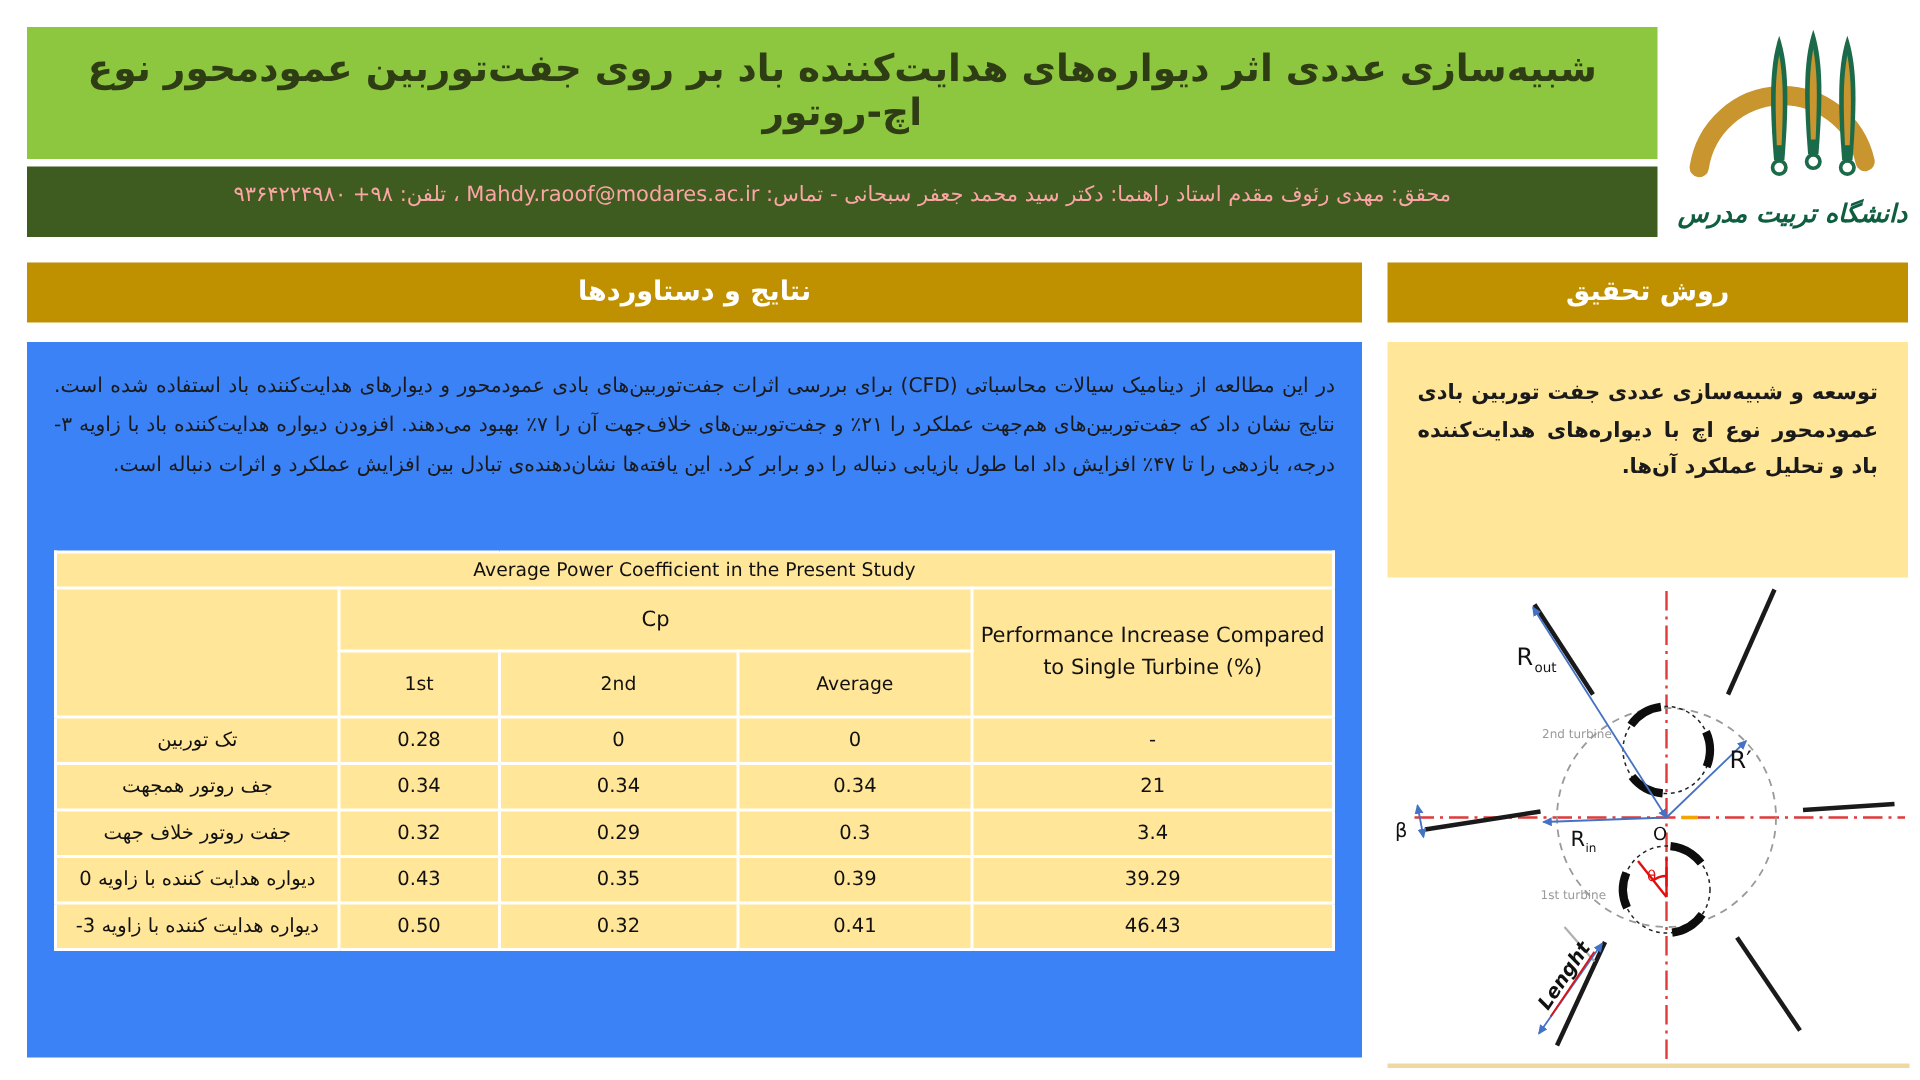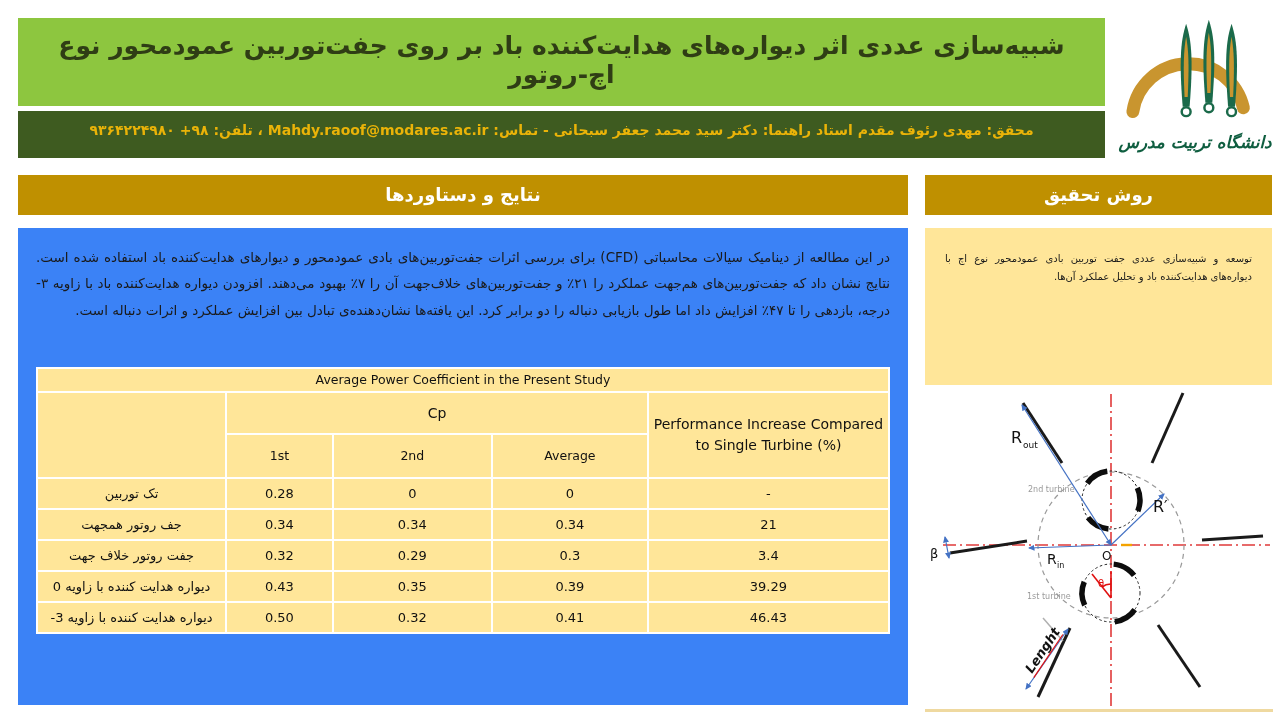--- a/index.html
+++ b/index.html
@@ -6,40 +6,40 @@
   html,body { width:1280px; height:720px; background:#fff; overflow:hidden;
               font-family:"DejaVu Sans", sans-serif; }
   .canvas { position:relative; width:1280px; height:512px; background:#fff; }
 
   
   .title-bar { position:absolute; left:18px; top:18px; width:1087px; height:88px;
                background:#8DC63F; text-align:center; padding:13px 40px 0 40px; }
   .title-bar .t { direction:rtl; font-size:25px; font-weight:bold; color:#2F3D15; }
   .info-bar { position:absolute; left:18px; top:111px; width:1087px; height:47px;
               background:#3E5B20; text-align:center; padding-top:11px; }
-  .info-bar .t { direction:rtl; font-size:14px; font-weight:bold; color:#eab308; }
+  .info-bar .t { direction:rtl; font-size:14px; font-weight:normal; color:#fca5a5; }
 
   
   .logo { position:absolute; left:1118px; top:10px; width:158px; height:155px; }
 
   
   .sec-h { position:absolute; top:175px; height:40px; background:#BF9000;
            color:#fff; font-weight:bold; font-size:18px; text-align:center;
            line-height:40px; direction:rtl; }
   .sec-h.left  { left:18px;  width:890px; }
   .sec-h.right { left:925px; width:347px; }
 
   
   .left-panel { position:absolute; left:18px; top:228px; width:890px; height:477px;
                 background:#3b82f6; padding:16px 18px 0 18px; }
   .left-panel p { direction:rtl; text-align:justify; font-size:13.5px;
                   line-height:1.95; color:#1a1a1a; }
   .right-box { position:absolute; left:925px; top:228px; width:347px; height:157px;
                background:#FFE699; padding:22px 20px 0 20px; }
-  .right-box p { direction:rtl; text-align:justify; font-size:10px; font-weight:normal;
+  .right-box p { direction:rtl; text-align:justify; font-size:14px; font-weight:bold;
                  line-height:1.75; color:#1a1a1a; }
 
   
   table.results { border-collapse:collapse; table-layout:fixed; width:854px;
                   margin-top:44px; }
   table.results td { border:2px solid #fff; background:#FFE699; text-align:center;
                      vertical-align:middle; font-size:13px; color:#111; padding:2px; }
   td.gold   { background:#BF9000; color:#fff; font-weight:normal; }
   tr.t-title td { height:24px; font-size:12.5px; }
   tr.t-cp  td { height:42px; font-size:14px; }

